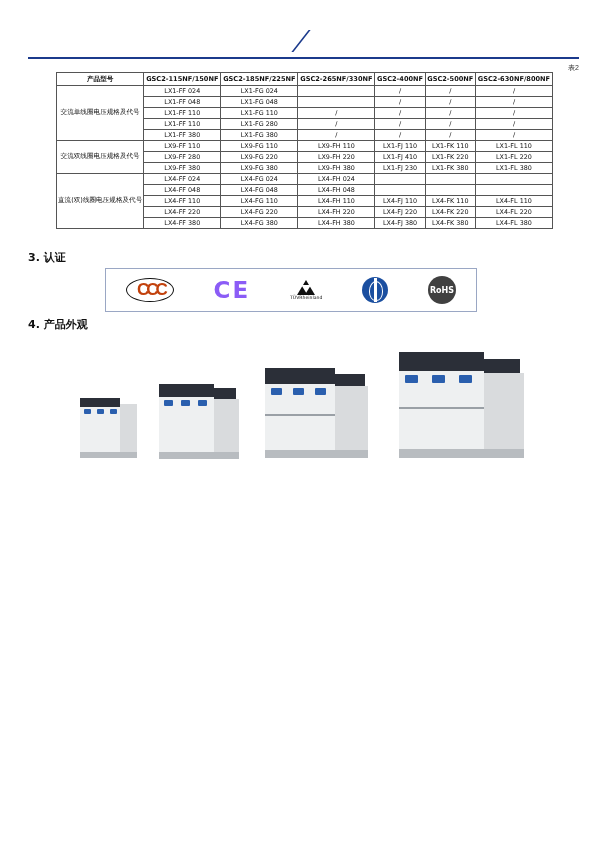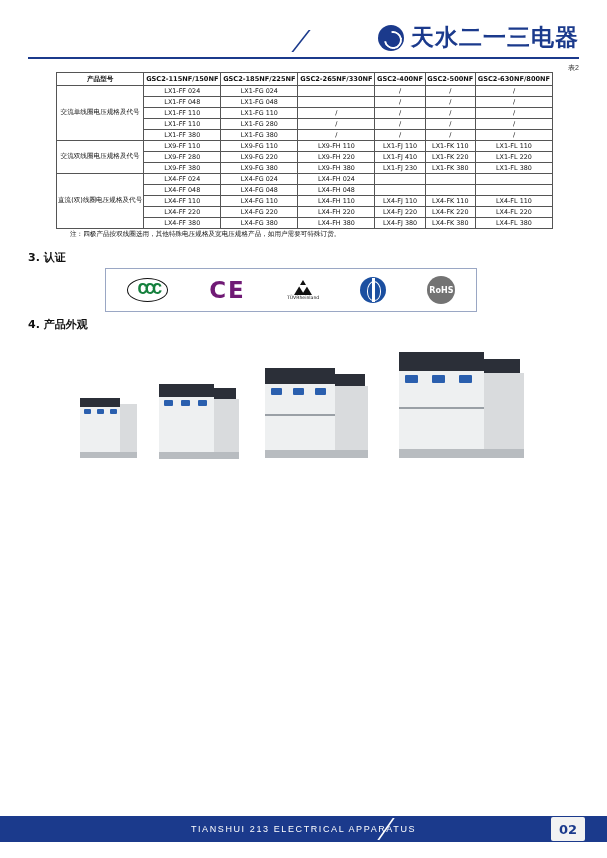--- a/index.html
+++ b/index.html
@@ -93,26 +93,26 @@
   #sec-appear{top:317px;}
 
   
   .cert-box{
     position:absolute;left:105px;top:268px;width:370px;height:42px;
     border:1px solid #9aa7c4;
     display:flex;align-items:center;justify-content:space-around;
   }
   .cert-item{display:flex;align-items:center;justify-content:center;height:34px;}
   .ccc{
-    font-family:Liberation Mono, monospace;font-size:17px;font-weight:bold;color:#15803d;
+    font-family:Liberation Sans, sans-serif;font-size:17px;font-weight:bold;color:#c2410c;
     letter-spacing:-3px;border:1.4px solid #111;border-radius:50%;
     padding:2px 8px 3px 10px;line-height:1;
   }
   .ce{
-    font-family:"DejaVu Sans", sans-serif;font-size:23px;font-weight:bold;color:#701a75;
+    font-family:"DejaVu Sans", sans-serif;font-size:23px;font-weight:bold;color:#8b5cf6;
     letter-spacing:2px;
   }
   .tuv{ text-align:center;line-height:1;}
   .tuv .tri{
     width:0;height:0;border-left:9px solid transparent;border-right:9px solid transparent;
     border-bottom:15px solid #111;margin:0 auto 1px auto;position:relative;
   }
   .tuv .tri:after{
     content:"";position:absolute;left:-5px;top:5px;width:10px;height:8px;background:#fff;
     clip-path:polygon(50% 100%,0 0,100% 0);
@@ -122,21 +122,21 @@
     width:26px;height:26px;border-radius:50%;background:#1b4fa0;position:relative;
   }
   .cb:before{
     content:"";position:absolute;left:7px;top:4px;width:12px;height:18px;
     border:1.6px solid #ffffff;border-radius:50% 50% 45% 45%;
   }
   .cb:after{
     content:"";position:absolute;left:11.5px;top:1px;width:3px;height:24px;background:#ffffff;
   }
   .rohs{
-    width:28px;height:28px;border-radius:50%;background:#737373;
+    width:28px;height:28px;border-radius:50%;background:#404040;
     color:#fff;font-size:8px;font-weight:bold;
     display:flex;align-items:center;justify-content:center;
     font-family:"DejaVu Sans", sans-serif;
   }
 
   
   .products{
     position:absolute;left:45px;top:340px;width:520px;height:120px;
   }
   .prod{position:absolute;bottom:0;}
@@ -175,24 +175,20 @@
   }
 </style>
 </head>
 <body>
 
 <div class="page">
 
   <div class="header">
     <div class="header-swoosh"></div>
     <div class="header-rule"></div>
-    <div class="brand">
-      <div class="brand-mark"></div>
-      <div class="brand-text">天水二一三电器</div>
-    </div>
   </div>
 
   <div class="table-caption">表2</div>
 
   <table class="spec-table">
     <thead>
       <tr>
         <td>产品型号</td>
         <td>GSC2-115NF/150NF</td>
         <td>GSC2-185NF/225NF</td>
@@ -309,21 +305,20 @@
         <td>LX4-FF 380</td>
         <td>LX4-FG 380</td>
         <td>LX4-FH 380</td>
         <td>LX4-FJ 380</td>
         <td>LX4-FK 380</td>
         <td>LX4-FL 380</td>
       </tr>
     </tbody>
   </table>
 
-  <div class="note">注：四极产品按双线圈选用，其他特殊电压规格及宽电压规格产品，如用户需要可特殊订货。</div>
 
   <div class="sec-title" id="sec-cert">3. 认证</div>
 
   <div class="cert-box">
     <div class="cert-item">
       <div class="ccc">CCC</div>
     </div>
     <div class="cert-item">
       <div class="ce">CE</div>
     </div>
@@ -393,20 +388,14 @@
         <div class="mgry" style="left:4px;top:97px;width:125px;height:9px;"></div>
         <div class="blue" style="left:10px;top:23px;width:13px;height:8px;"></div>
         <div class="blue" style="left:37px;top:23px;width:13px;height:8px;"></div>
         <div class="blue" style="left:64px;top:23px;width:13px;height:8px;"></div>
         <div class="shade" style="left:4px;top:55px;width:85px;height:2px;"></div>
       </div>
     </div>
 
   </div>
 
-  <div class="footer">
-    <div class="footer-band"></div>
-    <div class="footer-text">TIANSHUI 213 ELECTRICAL APPARATUS</div>
-    <div class="footer-slash"></div>
-    <div class="page-num">02</div>
-  </div>
 
 </div>
 
 </body></html>

